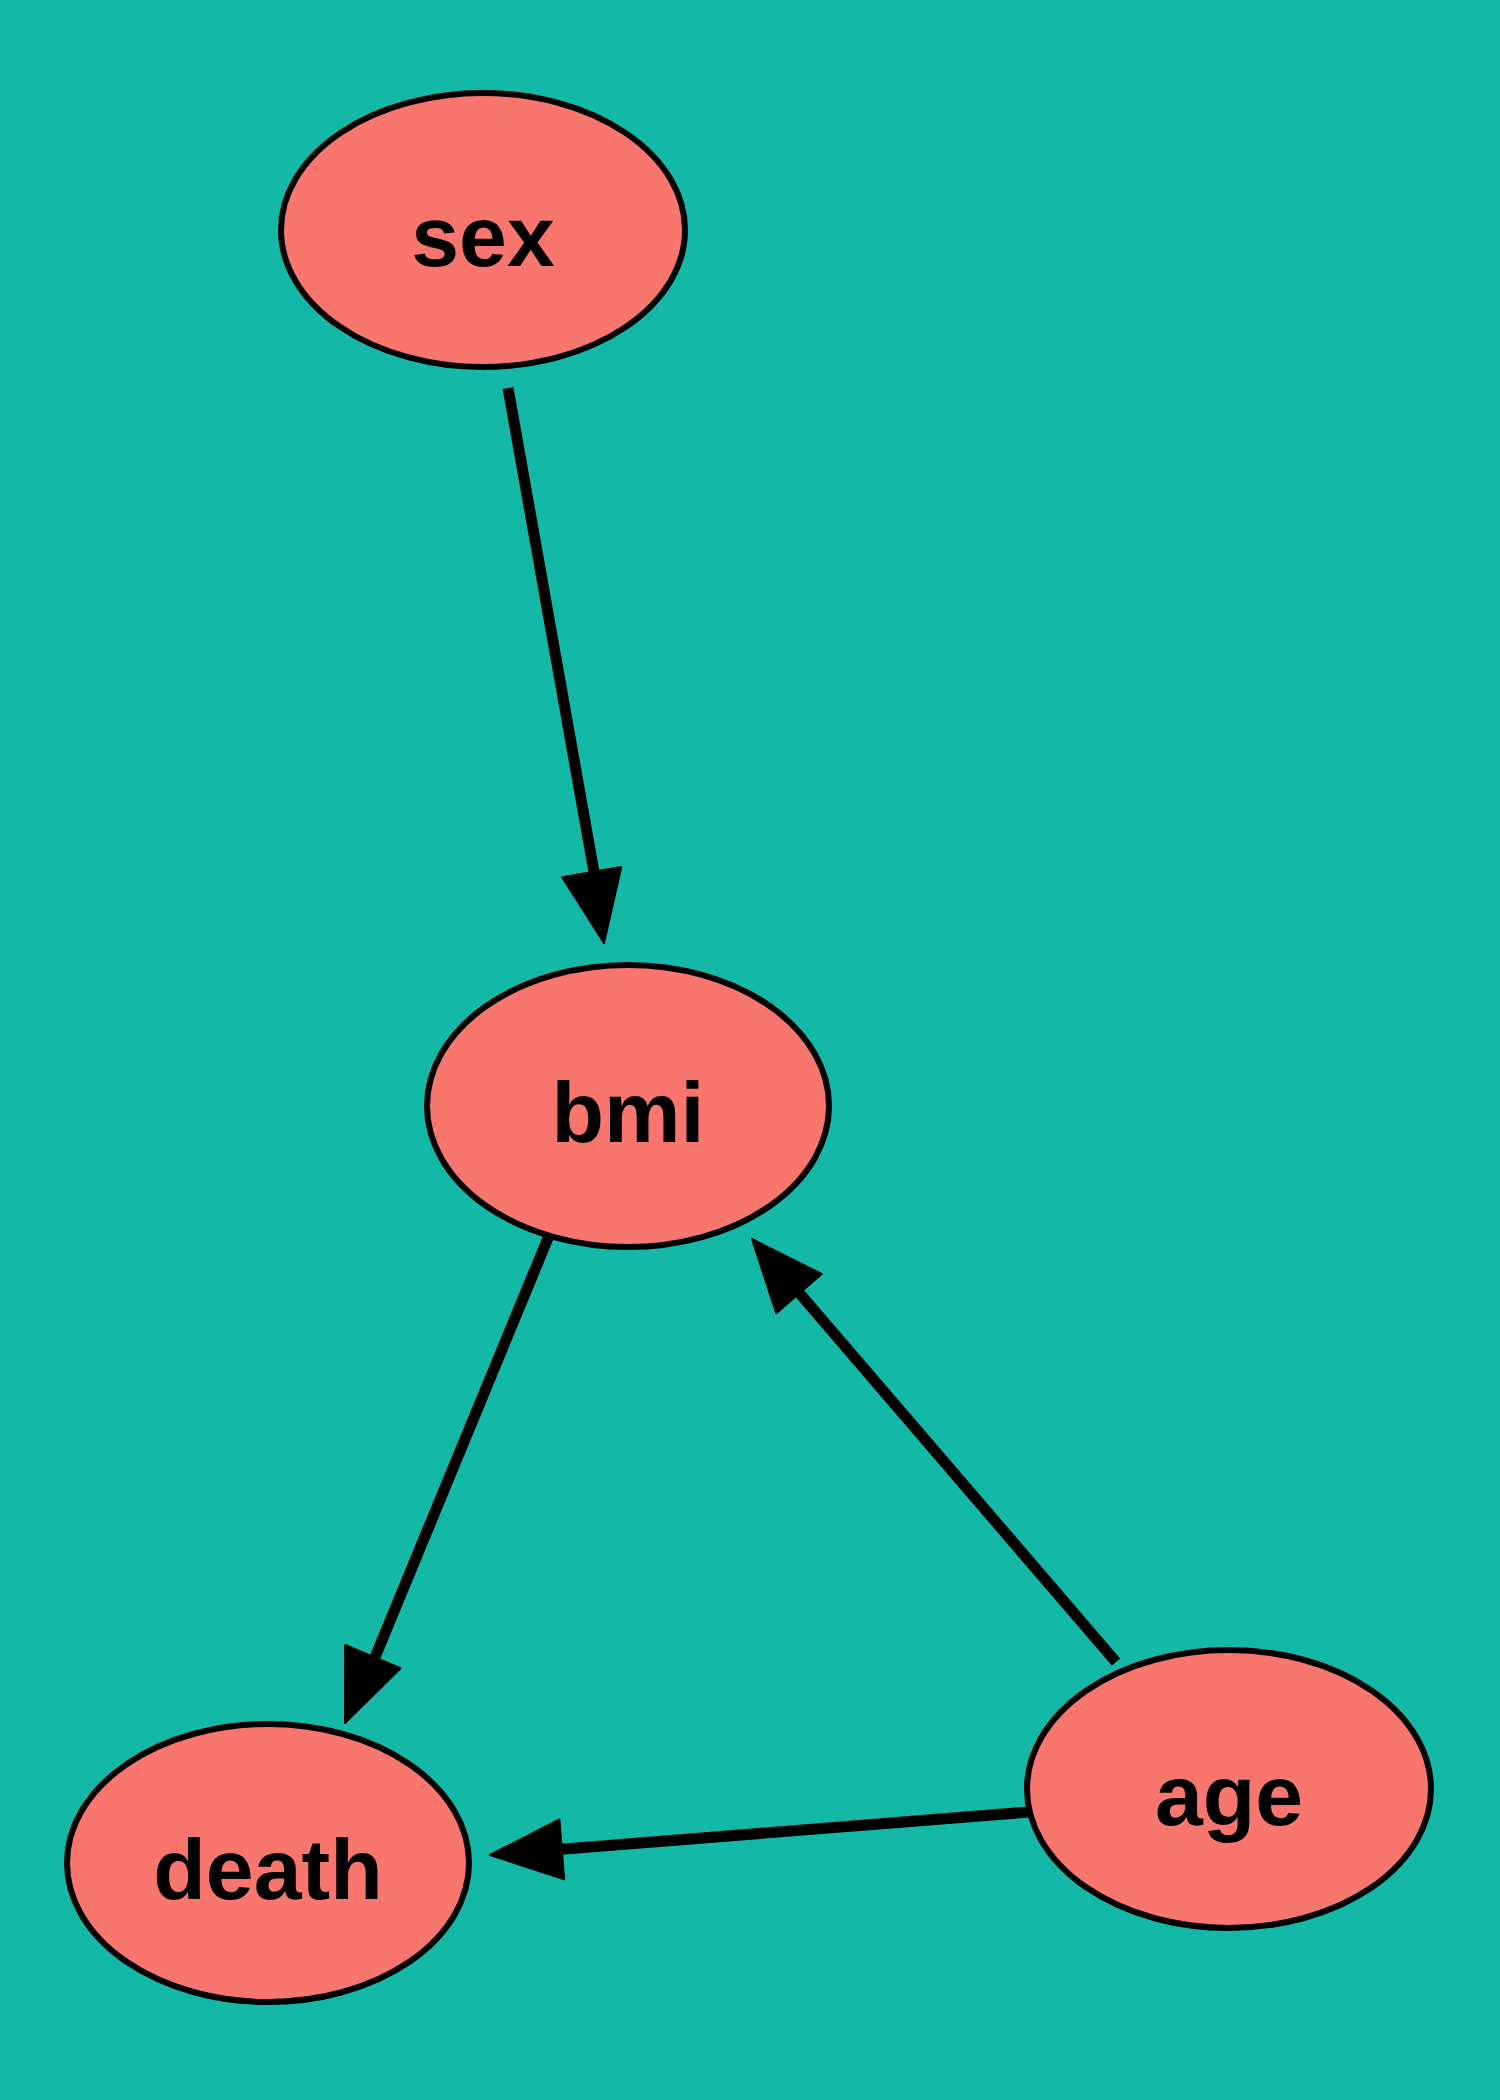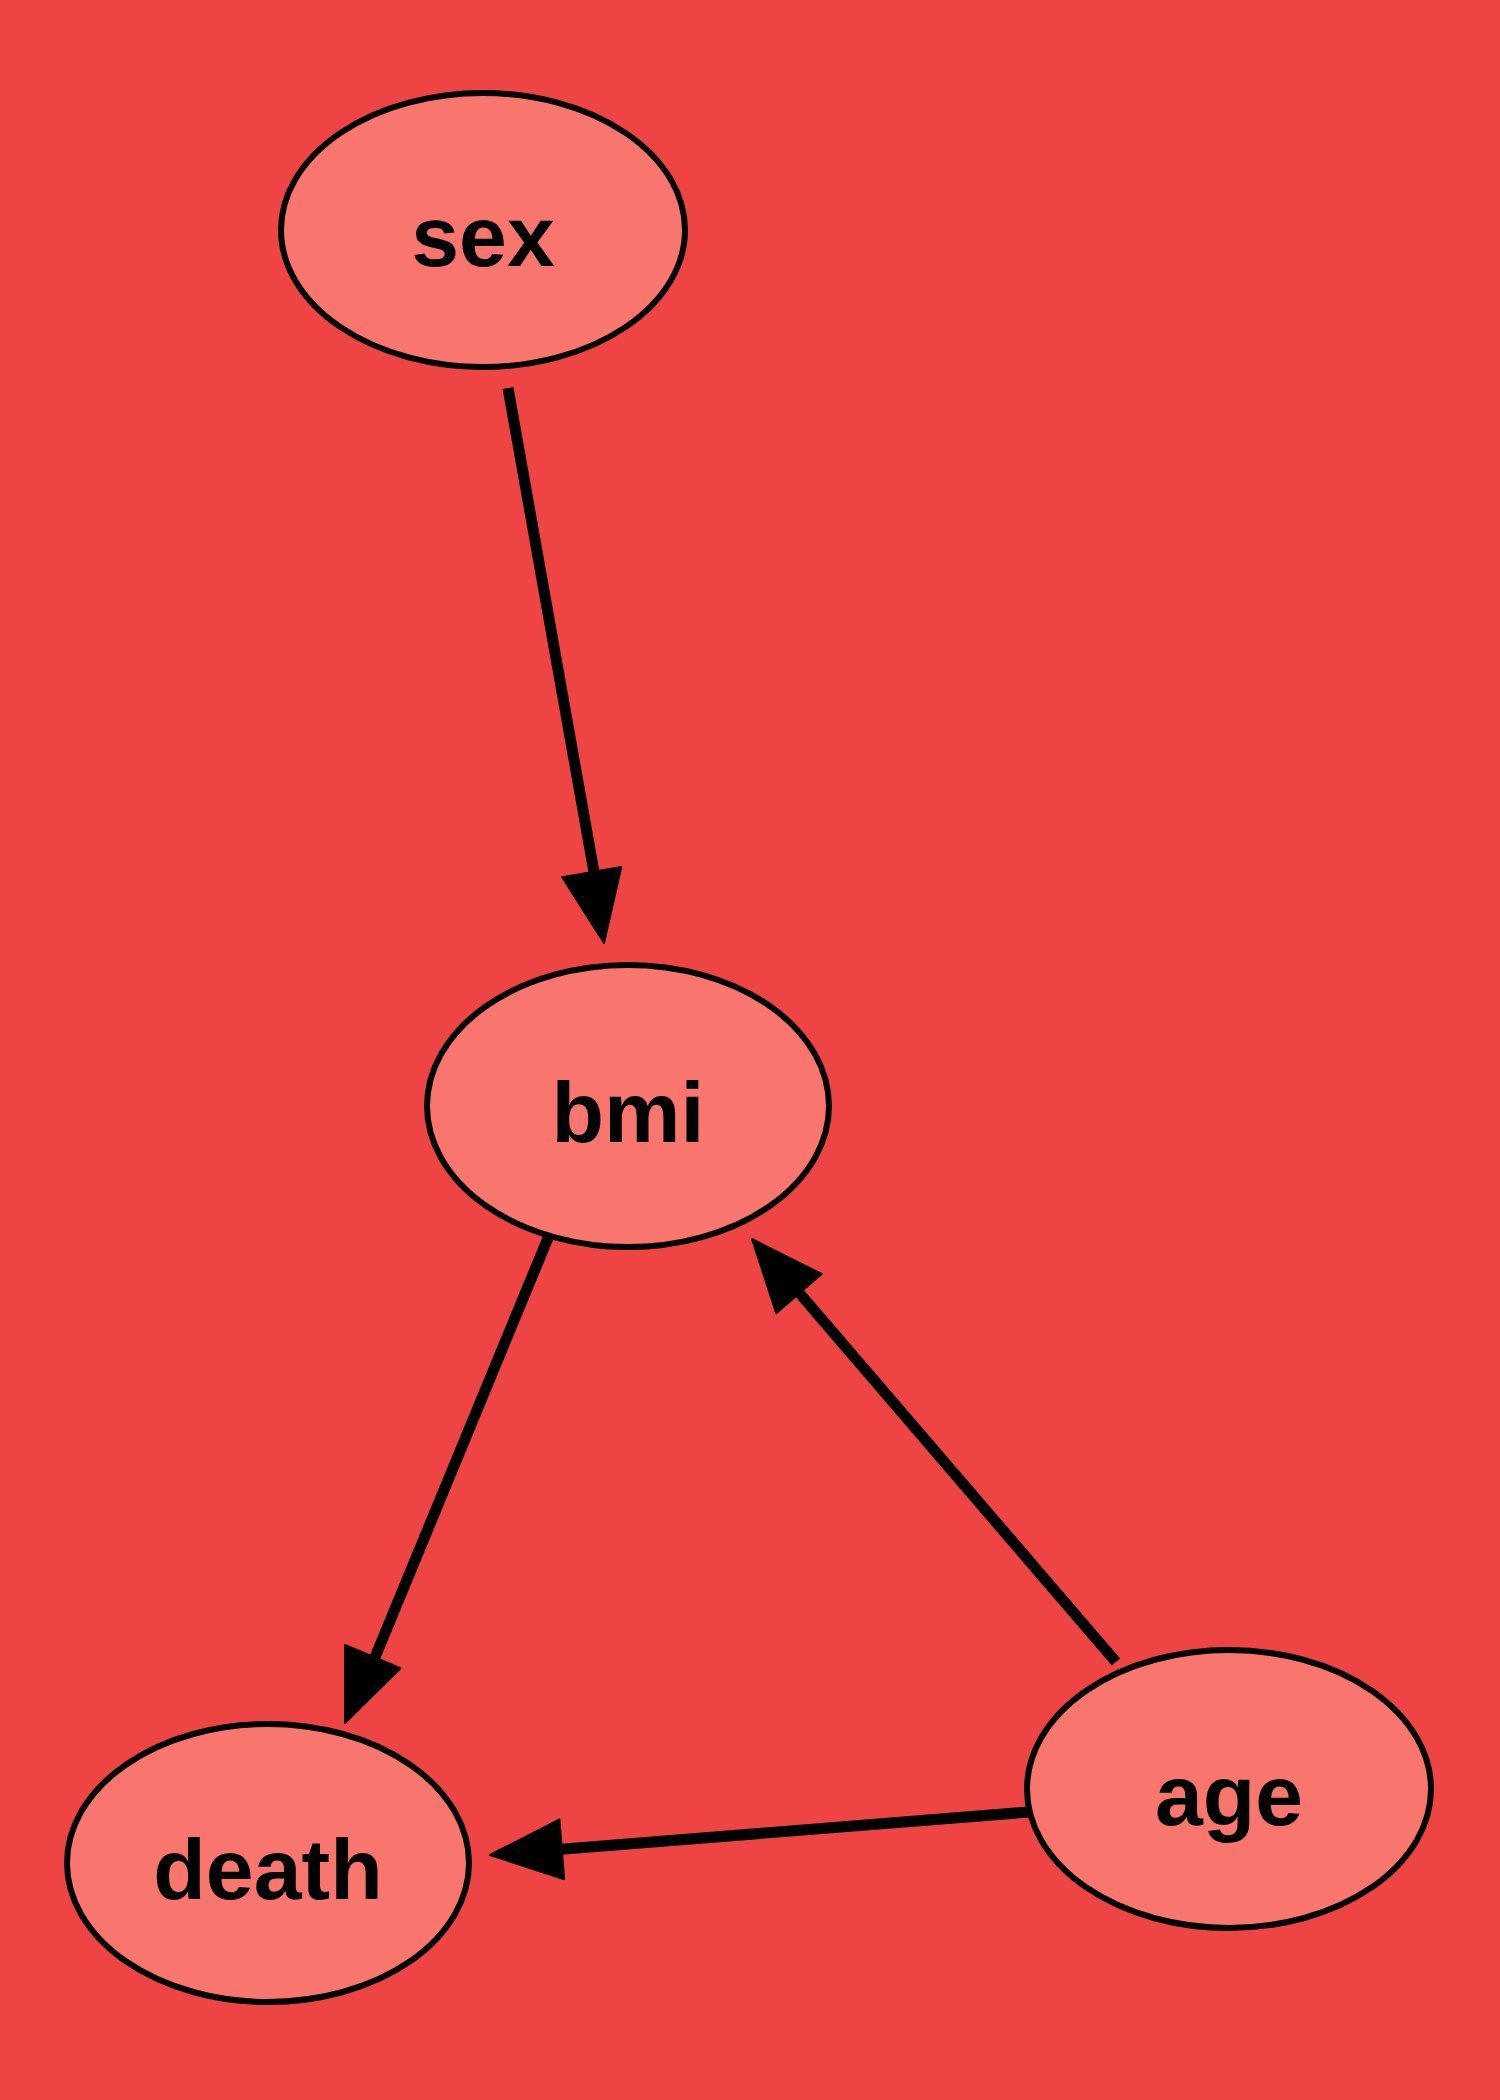--- a/index.html
+++ b/index.html
@@ -47,21 +47,21 @@
   .edge-arrow {
     fill: #000000;
     stroke: #000000;
     stroke-width: 2;
     stroke-linejoin: round;
   }
 </style>
 </head>
 <body>
 
-<div id="canvas" style="background: #ef4444;">
+<div id="canvas" style="background: #14b8a6;">
   <svg id="graph-svg" viewBox="0 0 1500 2100" xmlns="http://www.w3.org/2000/svg">
 
     <g>
 
       <g>
         <line class="edge-line" x1="508" y1="388" x2="597" y2="889" stroke="#000000"></line>
         <polygon class="edge-arrow" points="604,943 562.1671458349543,877.166784125291 621.289208635057,866.9402651544625" fill="#000000" stroke="#000000"></polygon>
       </g>
 
       <g>

